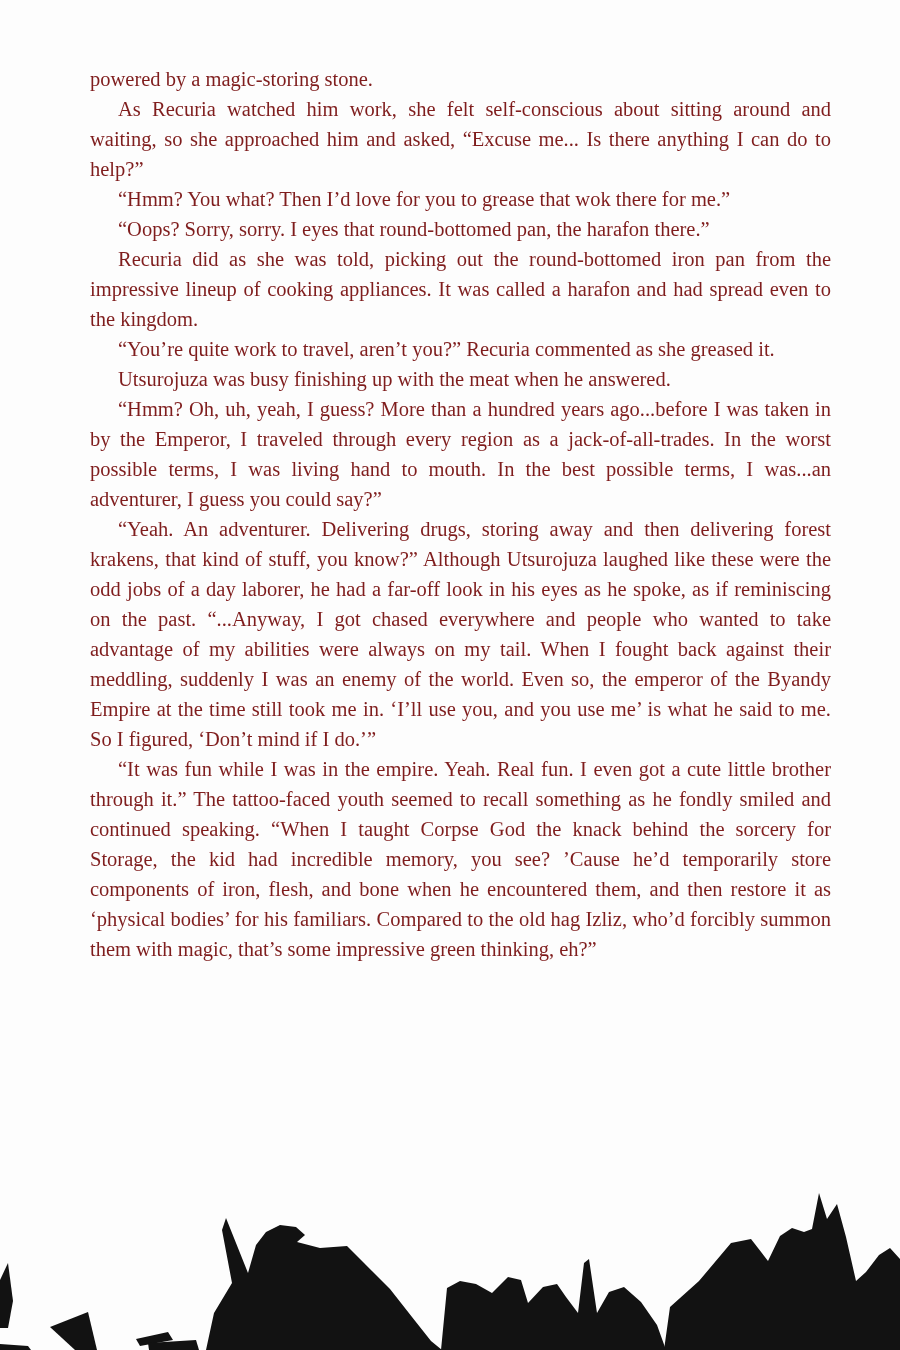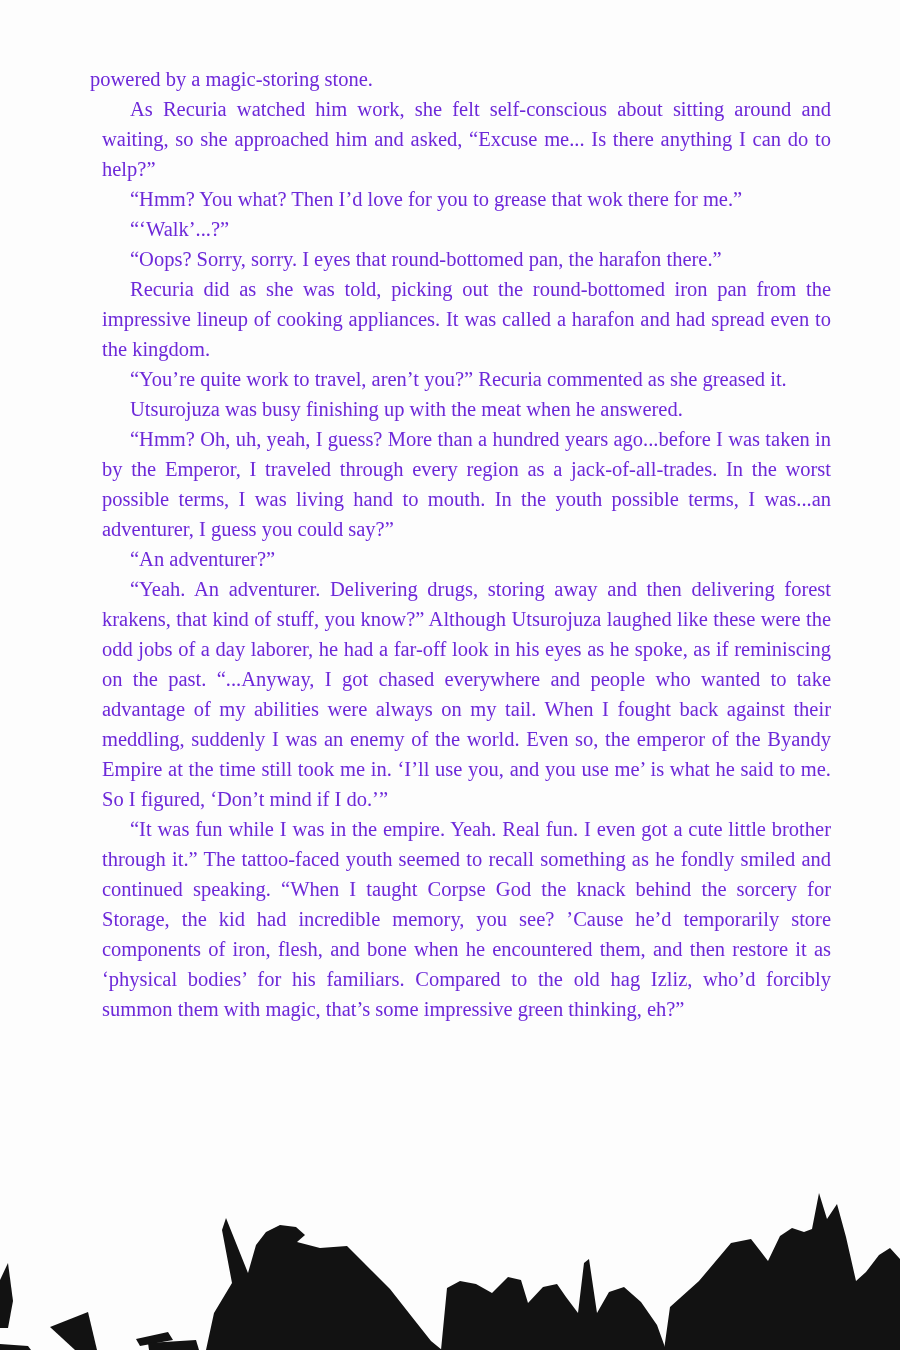--- a/index.html
+++ b/index.html
@@ -16,60 +16,57 @@
   }
   .page {
     position: absolute;
     inset: 0;
   }
   .body-text {
     position: absolute;
     left: 90px;
     top: 64px;
     width: 741px;
-    color: #6d28d9;
+    color: #7f1d1d;
     font-size: 20.5px;
     line-height: 30px;
     text-align: justify;
   }
   .para {
     margin: 0;
     padding: 0;
     text-indent: 0;
   }
   .para.indent {
     text-indent: 28px;
-    margin-left: 12px;
   }
   .ital {
   }
   .artwork {
     position: absolute;
     left: 0;
     top: 1185px;
     width: 900px;
     height: 165px;
     display: block;
   }
 </style>
 </head>
 <body>
 
 <div class="page">
   <div class="body-text">
       <p class="para"><span>powered by a magic-storing stone.</span></p>
       <p class="para indent"><span>As Recuria watched him work, she felt self-conscious about sitting around and waiting, so she approached him and asked, “Excuse me... Is there anything I can do to help?”</span></p>
       <p class="para indent"><span>“Hmm? You what? Then I’d love for you to grease that wok there for me.”</span></p>
-      <p class="para indent"><span>“‘Walk’...?”</span></p>
       <p class="para indent"><span>“Oops? Sorry, sorry. I eyes that round-bottomed pan, the </span><span class="ital">harafon</span><span> there.”</span></p>
       <p class="para indent"><span>Recuria did as she was told, picking out the round-bottomed iron pan from the impressive lineup of cooking appliances. It was called a </span><span class="ital">harafon</span><span> and had spread even to the kingdom.</span></p>
       <p class="para indent"><span>“You’re quite work to travel, aren’t you?” Recuria commented as she greased it.</span></p>
       <p class="para indent"><span>Utsurojuza was busy finishing up with the meat when he answered.</span></p>
-      <p class="para indent"><span>“Hmm? Oh, uh, yeah, I guess? More than a hundred years ago...before I was taken in by the Emperor, I traveled through every region as a jack-of-all-trades. In the worst possible terms, I was living hand to mouth. In the youth possible terms, I was...an adventurer, I guess you could say?”</span></p>
-      <p class="para indent"><span>“An adventurer?”</span></p>
+      <p class="para indent"><span>“Hmm? Oh, uh, yeah, I guess? More than a hundred years ago...before I was taken in by the Emperor, I traveled through every region as a jack-of-all-trades. In the worst possible terms, I was living hand to mouth. In the best possible terms, I was...an adventurer, I guess you could say?”</span></p>
       <p class="para indent"><span>“Yeah. An adventurer. Delivering drugs, storing away and then delivering forest krakens, that kind of stuff, you know?” Although Utsurojuza laughed like these were the odd jobs of a day laborer, he had a far-off look in his eyes as he spoke, as if reminiscing on the past. “...Anyway, I got chased everywhere and people who wanted to take advantage of my abilities were always on my tail. When I fought back against their meddling, suddenly I was an enemy of the world. Even so, the emperor of the Byandy Empire at the time still took me in. ‘I’ll use you, and you use me’ is what he said to me. So I figured, ‘Don’t mind if I do.’”</span></p>
       <p class="para indent"><span>“It was fun while I was in the empire. Yeah. Real fun. I even got a cute little brother through it.” The tattoo-faced youth seemed to recall something as he fondly smiled and continued speaking. “When I taught Corpse God the knack behind the sorcery for Storage, the kid had incredible memory, you see? ’Cause he’d temporarily store components of iron, flesh, and bone when he encountered them, and then restore it as ‘physical bodies’ for his familiars. Compared to the old hag Izliz, who’d forcibly summon them with magic, that’s some impressive green thinking, eh?”</span></p>
     </div>
   <svg class="artwork" viewBox="0 0 900 165" preserveAspectRatio="none" xmlns="http://www.w3.org/2000/svg">
       <polygon points="0,95 8,78 13,116 8,143 0,143" fill="#121212"></polygon>
       <polygon points="0,159 28,161 31,165 0,165" fill="#121212"></polygon>
       <polygon points="50,142 88,127 97,165 75,165" fill="#121212"></polygon>
       <polygon points="136,154 168,147 173,155 140,161" fill="#121212"></polygon>
       <polygon points="148,158 196,155 199,165 149,165" fill="#121212"></polygon>
       <polygon points="206,165 214,128 232,98 222,45 226,33 248,88 256,60 266,47 280,40 296,42 305,50 297,57 320,63 347,61 364,78 390,104 412,132 431,156 442,165" fill="#121212"></polygon>

